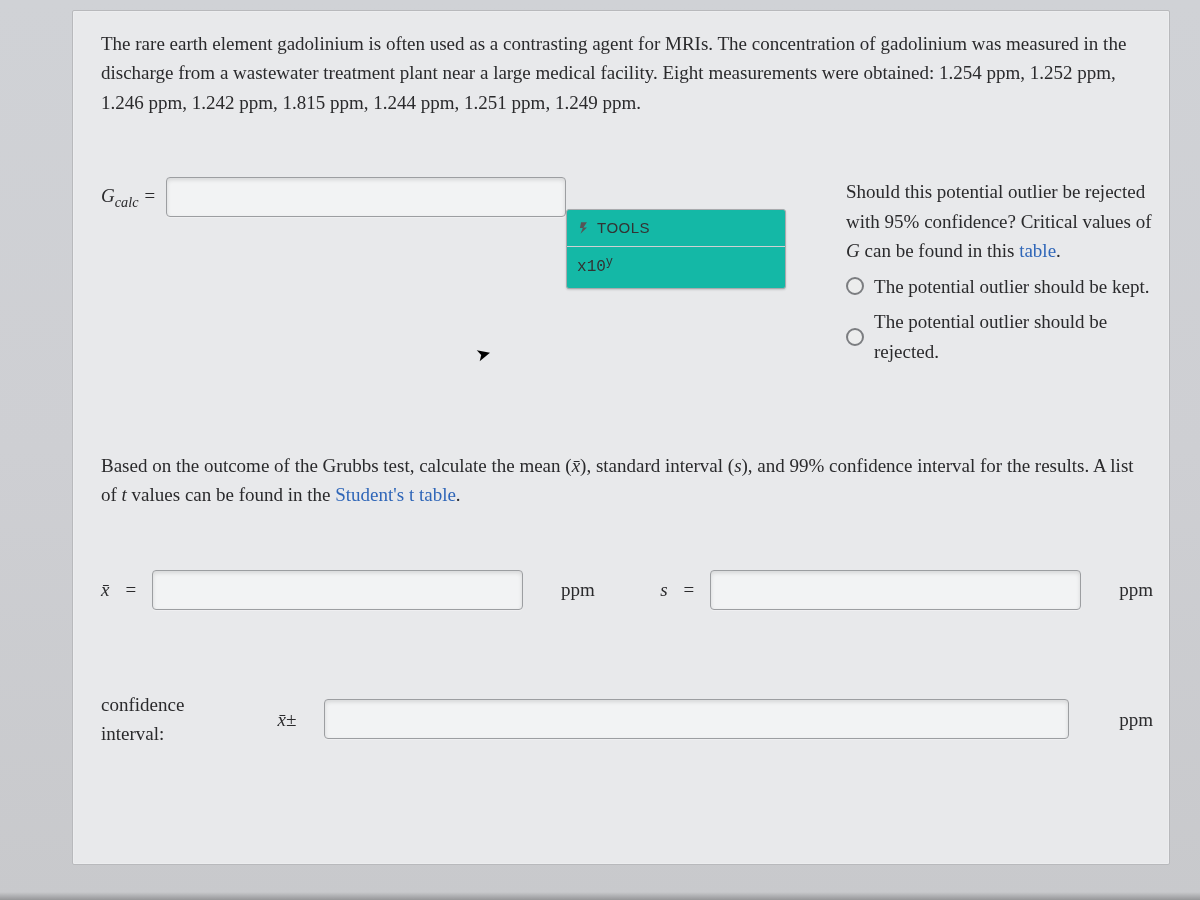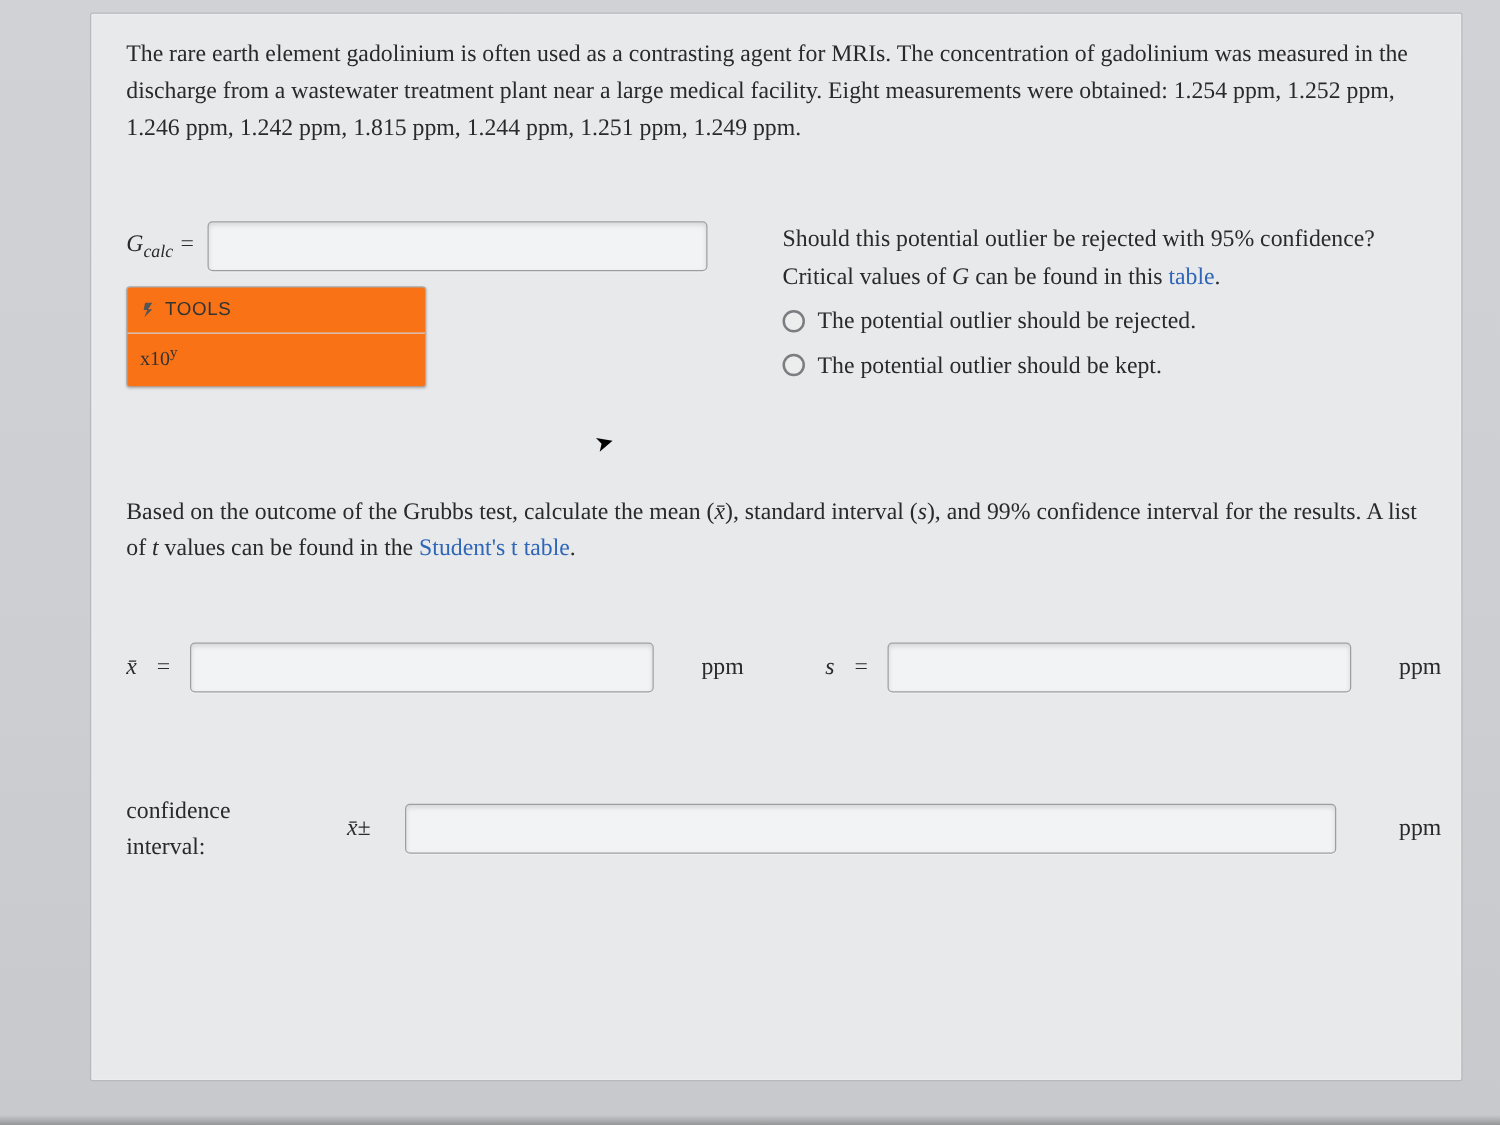--- a/index.html
+++ b/index.html
@@ -33,21 +33,21 @@
 
   .row-top {
     margin-top: 60px;
     display: flex;
     align-items: flex-start;
     gap: 60px;
   }
   .gcalc-block {
     display: flex;
     align-items: flex-start;
-    flex-direction: column;
+    flex-direction: row;
   }
   .gcalc-line {
     display: flex;
     align-items: center;
     gap: 10px;
   }
   .gcalc-label { font-style: italic; }
   .text-input {
     height: 40px;
     border: 1px solid #9c9ea1;
@@ -56,39 +56,39 @@
     box-shadow: inset 0 2px 4px rgba(0,0,0,0.12), 0 1px 0 rgba(255,255,255,0.3);
     padding: 0 10px;
     font-size: 18px;
     font-family: inherit;
   }
   .wide-1 { width: 400px; }
   .wide-2 { width: 400px; }
   .wide-ci { width: 790px; }
 
   .tools-box {
-    margin-top: 12px;
-    width: 240px;
+    margin-top: 32px;
+    width: 220px;
     border: 1px solid #a8aaad;
     border-radius: 3px;
-    background: #f97316;
+    background: #14b8a6;
     box-shadow: 0 1px 2px rgba(0,0,0,0.15);
   }
   .tools-header {
     display: flex; align-items: center; gap: 6px;
     padding: 6px 10px;
     border-bottom: 1px solid #cfd0d3;
     font-family: Arial, sans-serif;
     font-size: 15px;
     letter-spacing: .5px;
     color: #333;
   }
   .tools-row {
     padding: 6px 10px 8px 10px;
-    font-family: Liberation Serif, serif;
+    font-family: Liberation Mono, monospace;
     font-size: 16px;
     color: #333;
   }
   .sci-btn { cursor: pointer; user-select: none; }
 
   .right-q { flex: 1; }
   .link { color: #2f66b8; cursor: pointer; }
   .radios { margin-top: 6px; }
   .radio-line { display: flex; align-items: center; gap: 10px; margin-top: 6px; }
   .radio-circle {
@@ -159,25 +159,25 @@
       </div>
     </div>
 
     <div class="right-q">
       <p>
         <span>Should this potential outlier be rejected with 95% confidence? Critical values of </span><span class="italic">G</span><span> can be found in this </span><span class="link">table</span><span>.</span>
       </p>
       <div class="radios">
         <div class="radio-line">
           <span class="radio-circle"></span>
-          <span>The potential outlier should be rejected.</span>
+          <span>The potential outlier should be kept.</span>
         </div>
         <div class="radio-line">
           <span class="radio-circle"></span>
-          <span>The potential outlier should be kept.</span>
+          <span>The potential outlier should be rejected.</span>
         </div>
       </div>
     </div>
   </div>
 
   <p class="para2">
     <span>Based on the outcome of the Grubbs test, calculate the mean (</span><span class="italic">x̄</span><span>), standard interval (</span><span class="italic">s</span><span>), and 99% confidence interval for the results. A list of </span><span class="italic">t</span><span> values can be found in the </span><span class="link">Student's t table</span><span>.</span>
   </p>
 
   <div class="row-xs">

